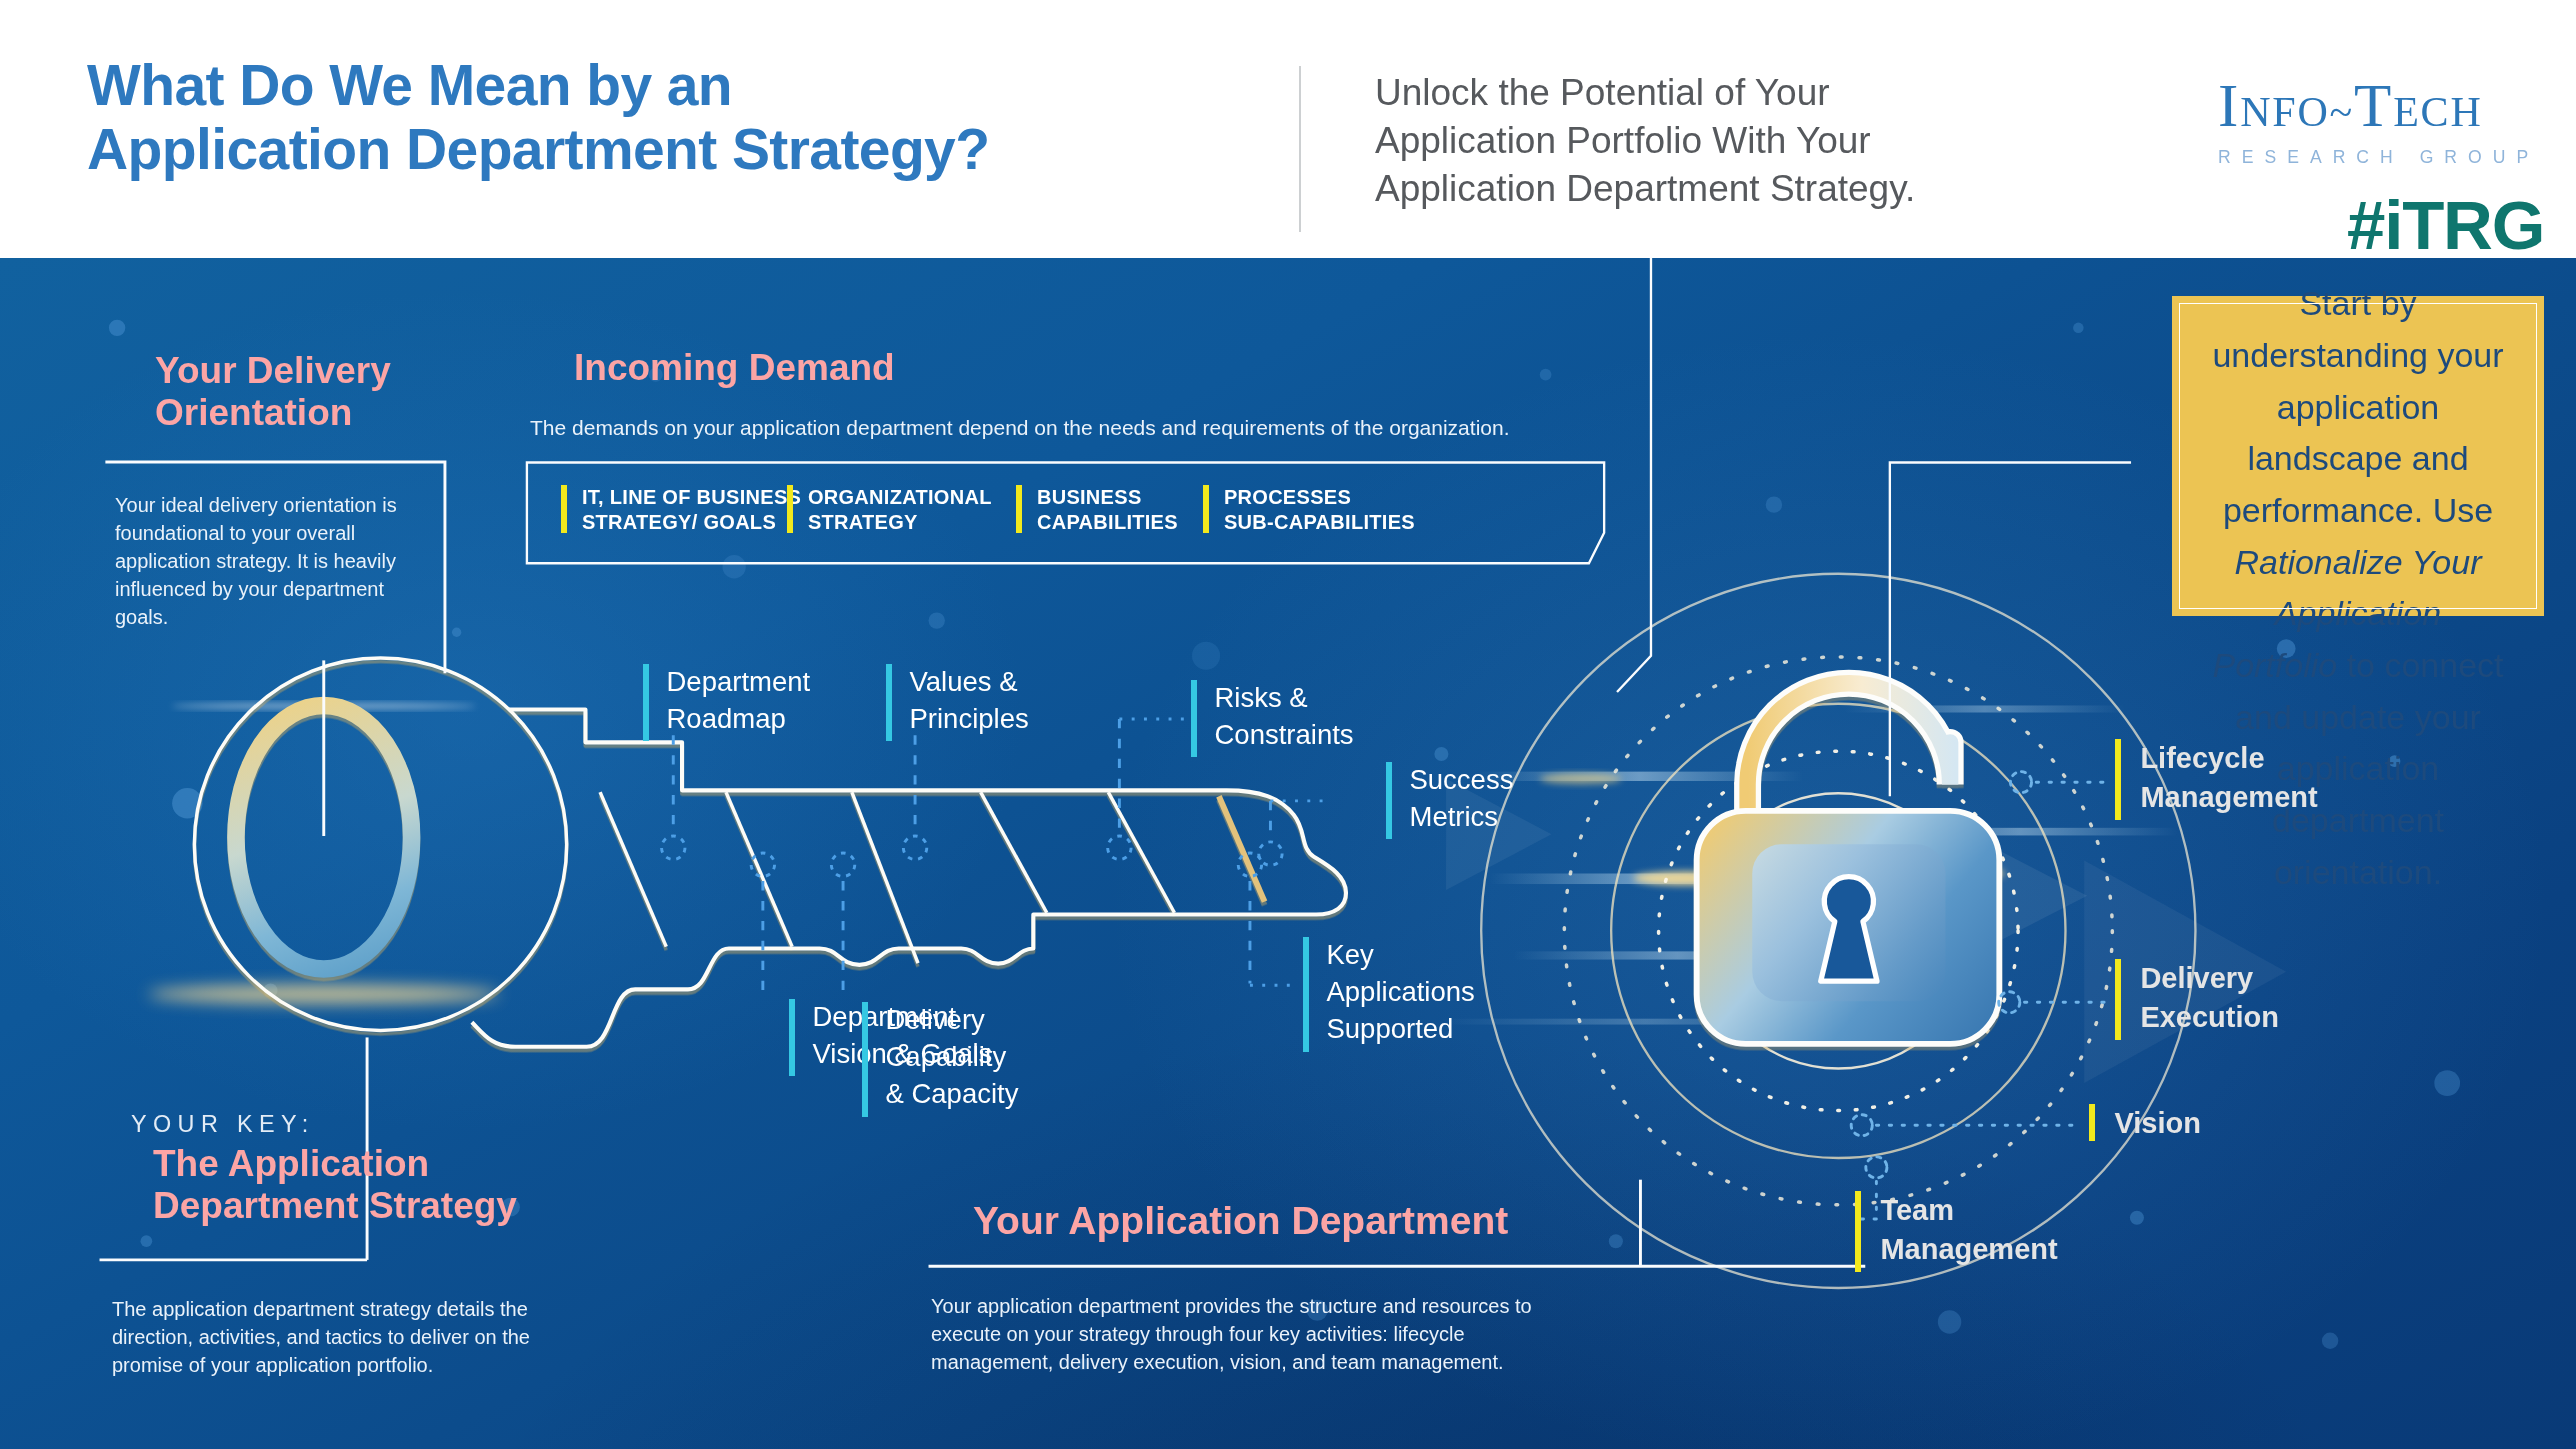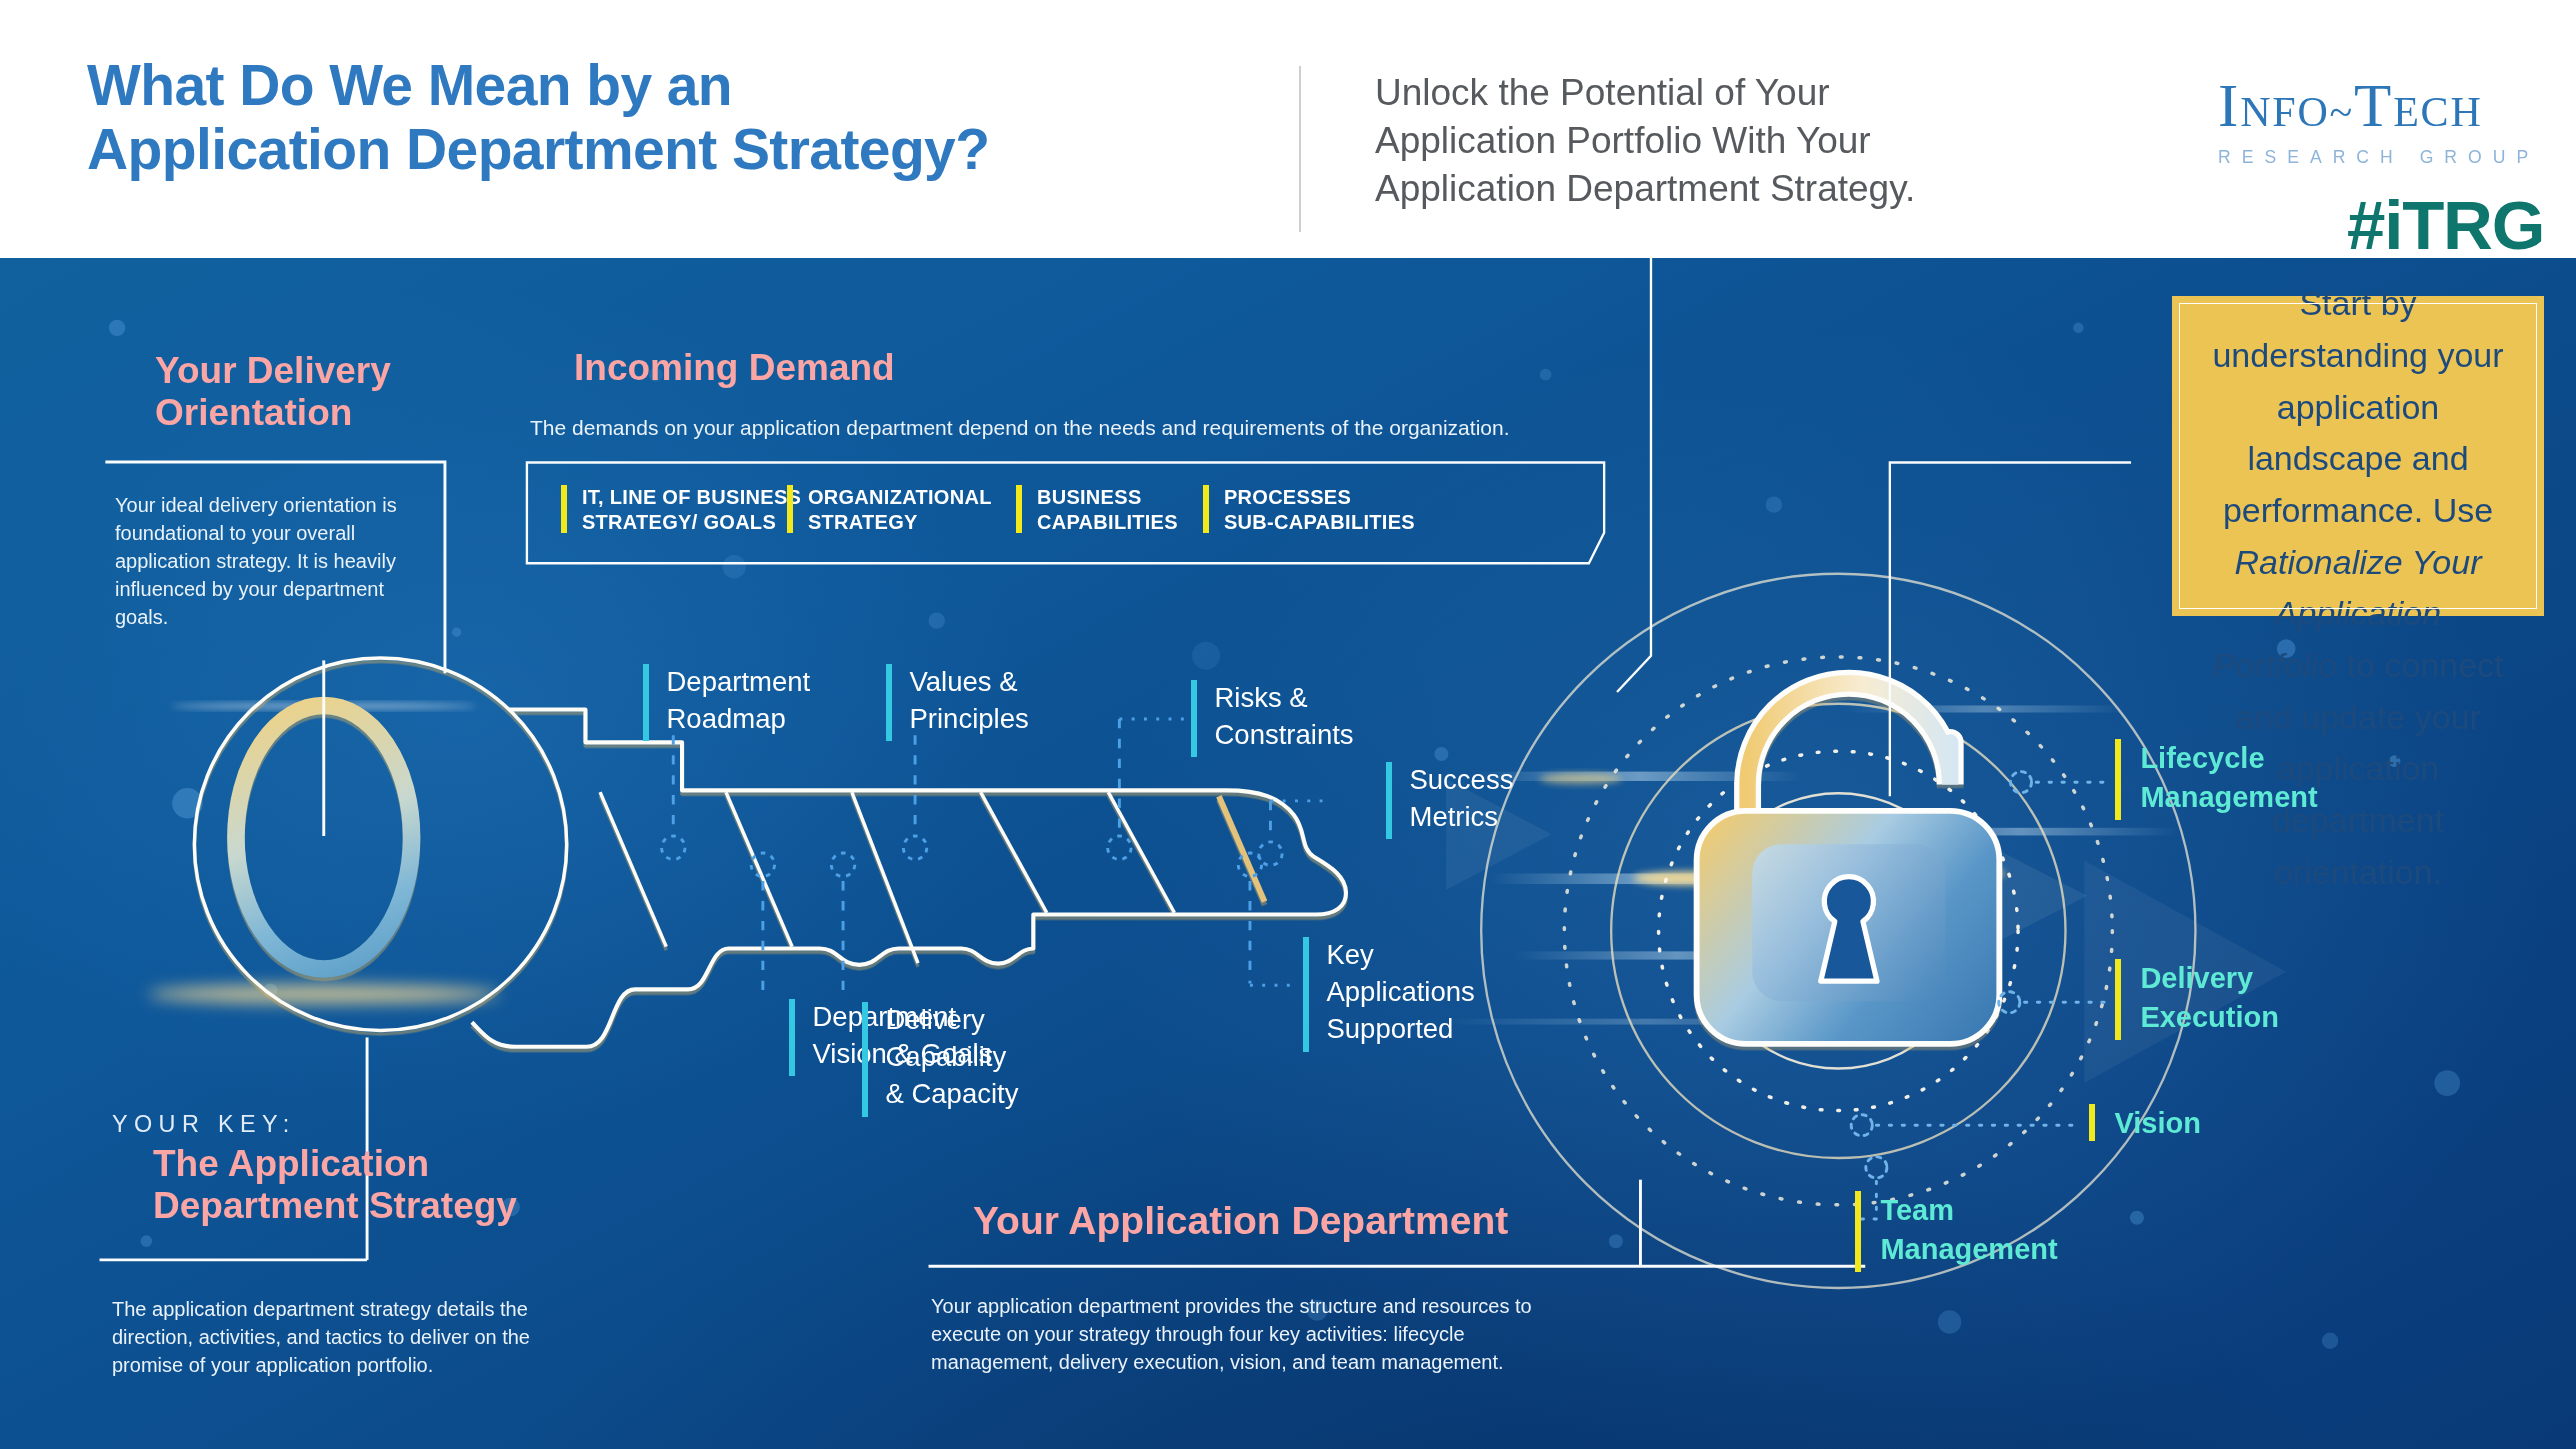--- a/index.html
+++ b/index.html
@@ -22,26 +22,26 @@
   .main{position:absolute;left:0;top:258px;width:2576px;height:1191px;
     background:
       radial-gradient(937px 703px at 18% 38%, rgba(45,130,200,.28), transparent 60%),
       radial-gradient(1112px 878px at 71% 54%, rgba(70,150,215,.22), transparent 65%),
       radial-gradient(1405px 995px at 55% 125%, rgba(4,28,64,.38), transparent 72%),
       linear-gradient(152deg,#11619f 0%,#0e589a 30%,#0c4c8c 55%,#0a4181 78%,#093a77 100%);}
   svg.art{position:absolute;left:0;top:0;width:2576px;height:1449px;pointer-events:none;}
   
   .sec-h{position:absolute;color:#fca5a5;font-weight:bold;font-size:37px;line-height:1.14;letter-spacing:0;margin-left:44px;}
   .body-txt{position:absolute;color:#eaf2fa;font-size:20px;line-height:1.4;font-weight:400;}
-  .eyebrow{position:absolute;color:#e3ecf6;font-size:23.4px;letter-spacing:6.4px;font-weight:400;}
+  .eyebrow{position:absolute;color:#e3ecf6;font-size:23.4px;letter-spacing:6.4px;font-weight:400;margin-left:19px;}
   .klabel{position:absolute;display:flex;align-items:flex-start;}
   .cbar{display:block;width:5.9px;background:#35c8e3;margin-right:17.6px;flex:none;}
   .ybar{display:block;width:6.4px;background:#f2e91d;margin-right:19px;flex:none;}
   .ktext{color:#ffffff;font-size:27.5px;line-height:1.34;font-weight:500;}
-  .ytext{color:#5eead4;font-size:29px;line-height:1.36;font-weight:600;}
+  .ytext{color:#e5e5e5;font-size:29px;line-height:1.36;font-weight:600;}
   .ktext span,.ytext span{display:block;}
   
   .demand-item{position:absolute;display:flex;align-items:flex-start;}
   .demand-item .ybar{width:5.9px;height:48px;margin-right:15px;}
   .ditem-txt{color:#ffffff;font-size:20px;line-height:1.24;font-weight:bold;letter-spacing:0.3px;}
   .ditem-txt span{display:block;}
   
   .note-box{position:absolute;left:2172px;top:296px;width:372px;height:320px;background:#ecc453;}
   .note-box:after{content:"";position:absolute;left:7px;top:7px;right:7px;bottom:7px;
                   border:1.8px solid #ffffff;pointer-events:none;}

